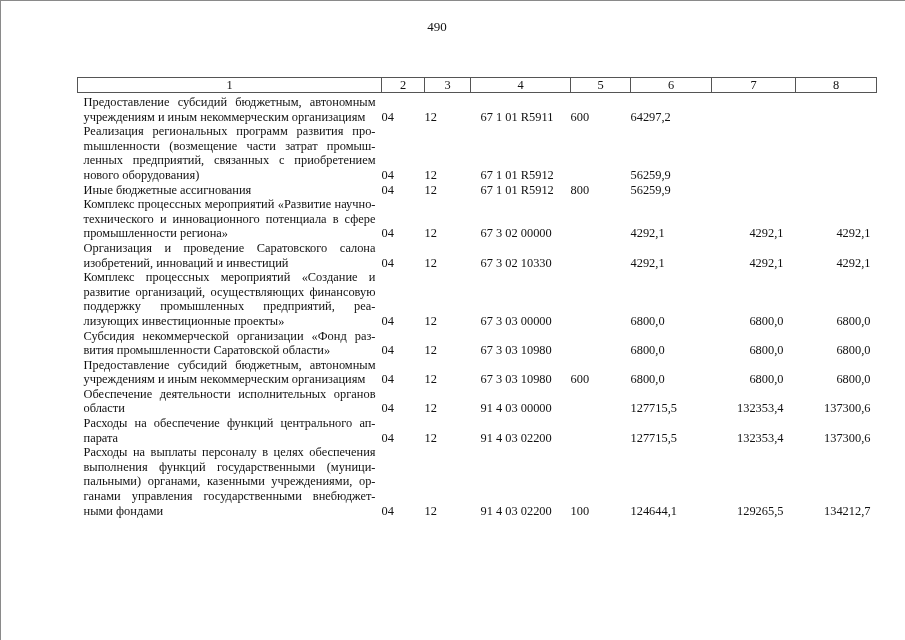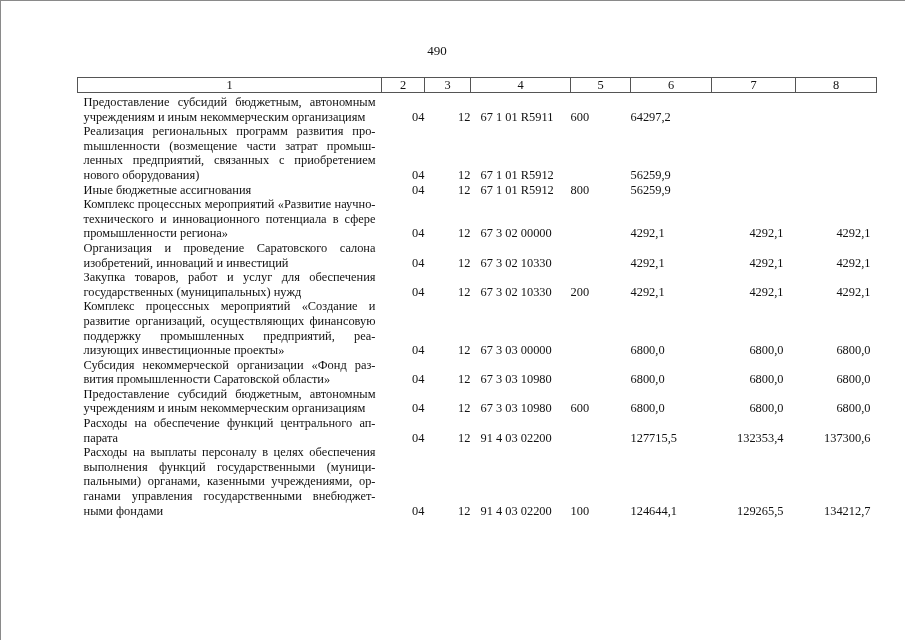--- a/index.html
+++ b/index.html
@@ -2,21 +2,21 @@
 <html><head>
 <meta charset="utf-8">
 <style>
   html, body { margin:0; padding:0; }
   body {
     width:905px; height:640px; background:#ffffff; overflow:hidden; position:relative;
     font-family:"Liberation Serif","DejaVu Serif",serif; color:#111;
   }
   .frame-top { position:absolute; left:0; top:0; width:905px; height:1px; background:#8a8a8a; }
   .frame-left { position:absolute; left:0; top:0; width:1px; height:640px; background:#8a8a8a; }
-  .page-number { position:absolute; left:0; width:874px; top:43px; text-align:center; font-size:13px; }
+  .page-number { position:absolute; left:0; width:874px; top:19px; text-align:center; font-size:13px; }
   table.budget {
     position:absolute; left:77px; top:77px; border-collapse:collapse; table-layout:fixed;
     font-size:12.4px; line-height:14.6px;
   }
   table.budget col.c1 { width:304px; }
   table.budget col.c2 { width:43px; }
   table.budget col.c3 { width:46px; }
   table.budget col.c4 { width:100px; }
   table.budget col.c5 { width:60px; }
   table.budget col.c6 { width:81px; }
@@ -25,21 +25,21 @@
   table.budget th {
     border:1px solid #555; font-weight:normal; text-align:center; height:14px; padding:0;
     font-size:12.4px; line-height:14px;
   }
   table.budget td { padding:0; vertical-align:bottom; white-space:nowrap; }
   table.budget td.name {
     white-space:normal; text-align:justify; text-align-last:left; padding-left:6px; padding-right:6px;
     hyphens:manual;
     margin-left:44px;
   }
-  td.sec, td.sub { text-align:right; }
+  td.sec, td.sub { text-align:left; }
   td.csr { padding-left:10px !important; }
   td.vr { text-align:left; padding-right:6px !important; }
   td.amt { text-align:left; padding-right:12px !important; }
   td.amt7 { text-align:right; padding-right:12px !important; }
   td.amt8 { text-align:right; padding-right:6px !important; }
   tr.first td { padding-top:2px; }
 </style>
 </head>
 <body>
 
@@ -116,30 +116,20 @@
         <td class="name">Организация и проведение Саратовского салона изобретений, инноваций и инвестиций</td>
         <td class="sec">04</td>
         <td class="sub">12</td>
         <td class="csr">67 3 02 10330</td>
         <td class="vr"></td>
         <td class="amt">4292,1</td>
         <td class="amt7">4292,1</td>
         <td class="amt8">4292,1</td>
       </tr>
       <tr>
-        <td class="name">Закупка товаров, работ и услуг для обеспечения государственных (муниципальных) нужд</td>
-        <td class="sec">04</td>
-        <td class="sub">12</td>
-        <td class="csr">67 3 02 10330</td>
-        <td class="vr">200</td>
-        <td class="amt">4292,1</td>
-        <td class="amt7">4292,1</td>
-        <td class="amt8">4292,1</td>
-      </tr>
-      <tr>
         <td class="name">Комплекс процессных мероприятий «Создание и развитие организаций, осуществляющих финансо­вую поддержку промышленных предприятий, реа­лизующих инвестиционные проекты»</td>
         <td class="sec">04</td>
         <td class="sub">12</td>
         <td class="csr">67 3 03 00000</td>
         <td class="vr"></td>
         <td class="amt">6800,0</td>
         <td class="amt7">6800,0</td>
         <td class="amt8">6800,0</td>
       </tr>
       <tr>
@@ -156,20 +146,30 @@
         <td class="name">Предоставление субсидий бюджетным, автономным учреждениям и иным некоммерческим организациям</td>
         <td class="sec">04</td>
         <td class="sub">12</td>
         <td class="csr">67 3 03 10980</td>
         <td class="vr">600</td>
         <td class="amt">6800,0</td>
         <td class="amt7">6800,0</td>
         <td class="amt8">6800,0</td>
       </tr>
       <tr>
+        <td class="name">Обеспечение деятельности исполнительных органов области</td>
+        <td class="sec">04</td>
+        <td class="sub">12</td>
+        <td class="csr">91 4 03 00000</td>
+        <td class="vr"></td>
+        <td class="amt">127715,5</td>
+        <td class="amt7">132353,4</td>
+        <td class="amt8">137300,6</td>
+      </tr>
+      <tr>
         <td class="name">Расходы на обеспечение функций центрального ап­парата</td>
         <td class="sec">04</td>
         <td class="sub">12</td>
         <td class="csr">91 4 03 02200</td>
         <td class="vr"></td>
         <td class="amt">127715,5</td>
         <td class="amt7">132353,4</td>
         <td class="amt8">137300,6</td>
       </tr>
       <tr>

